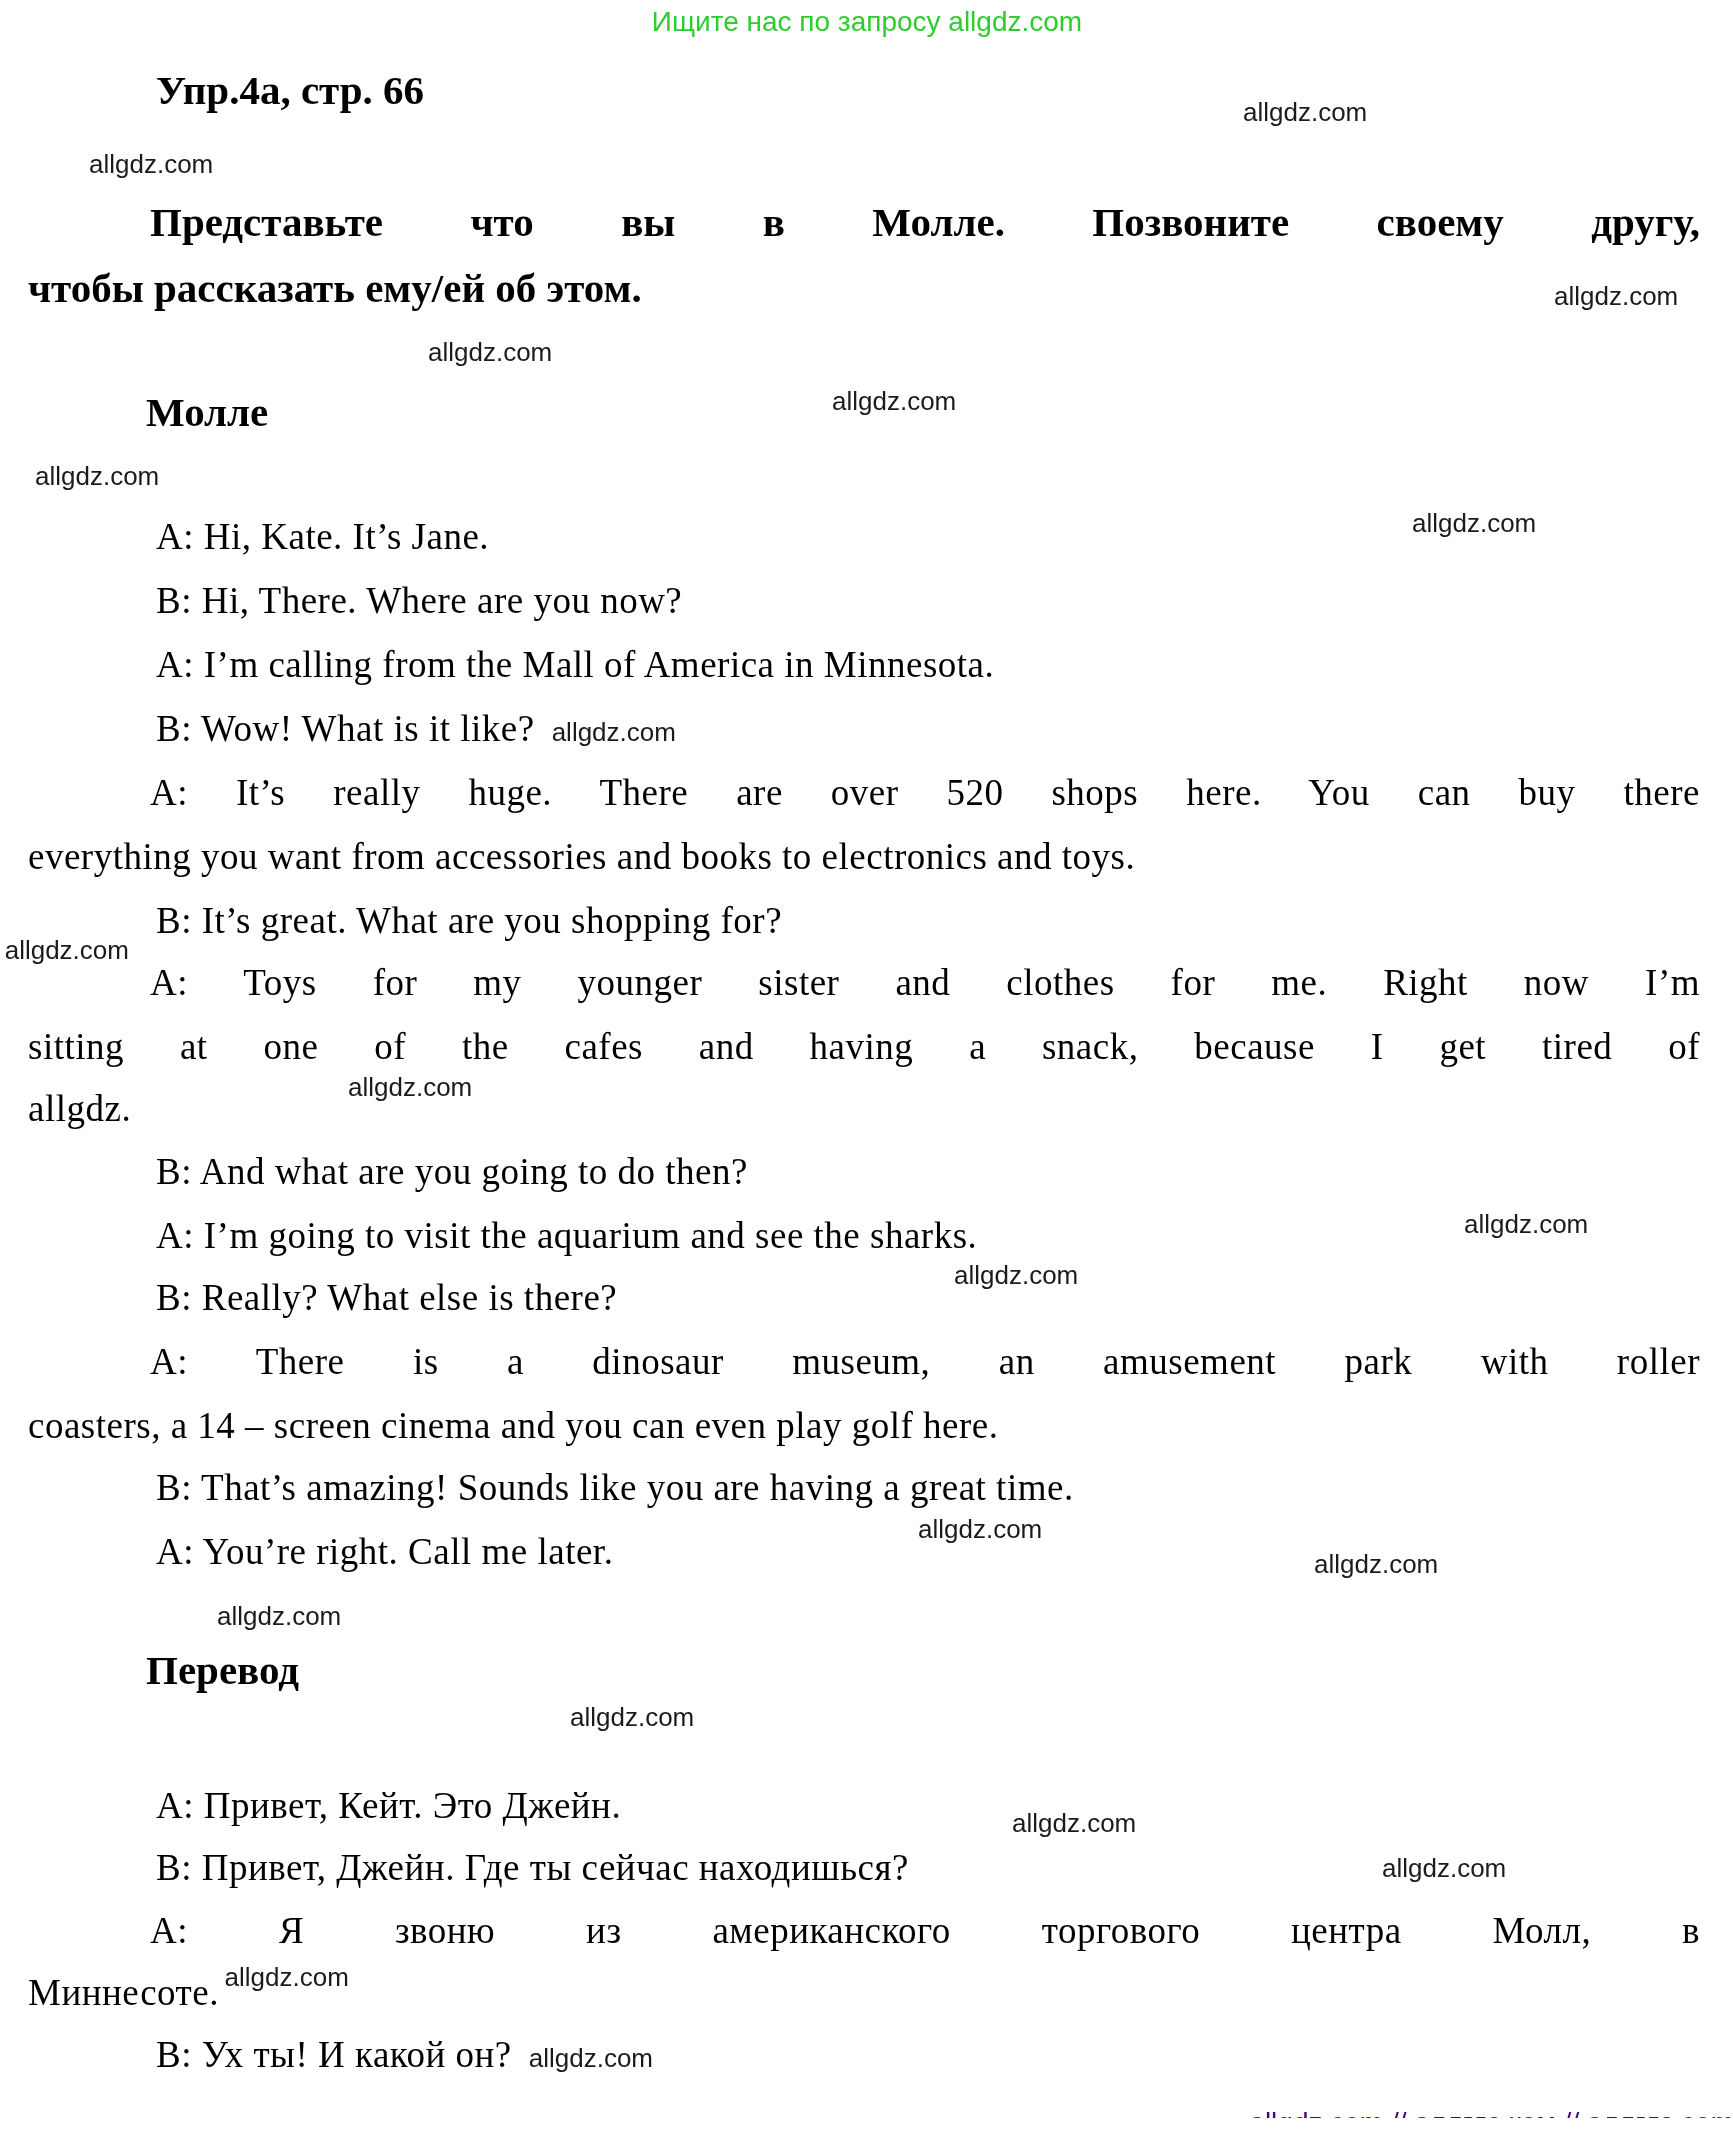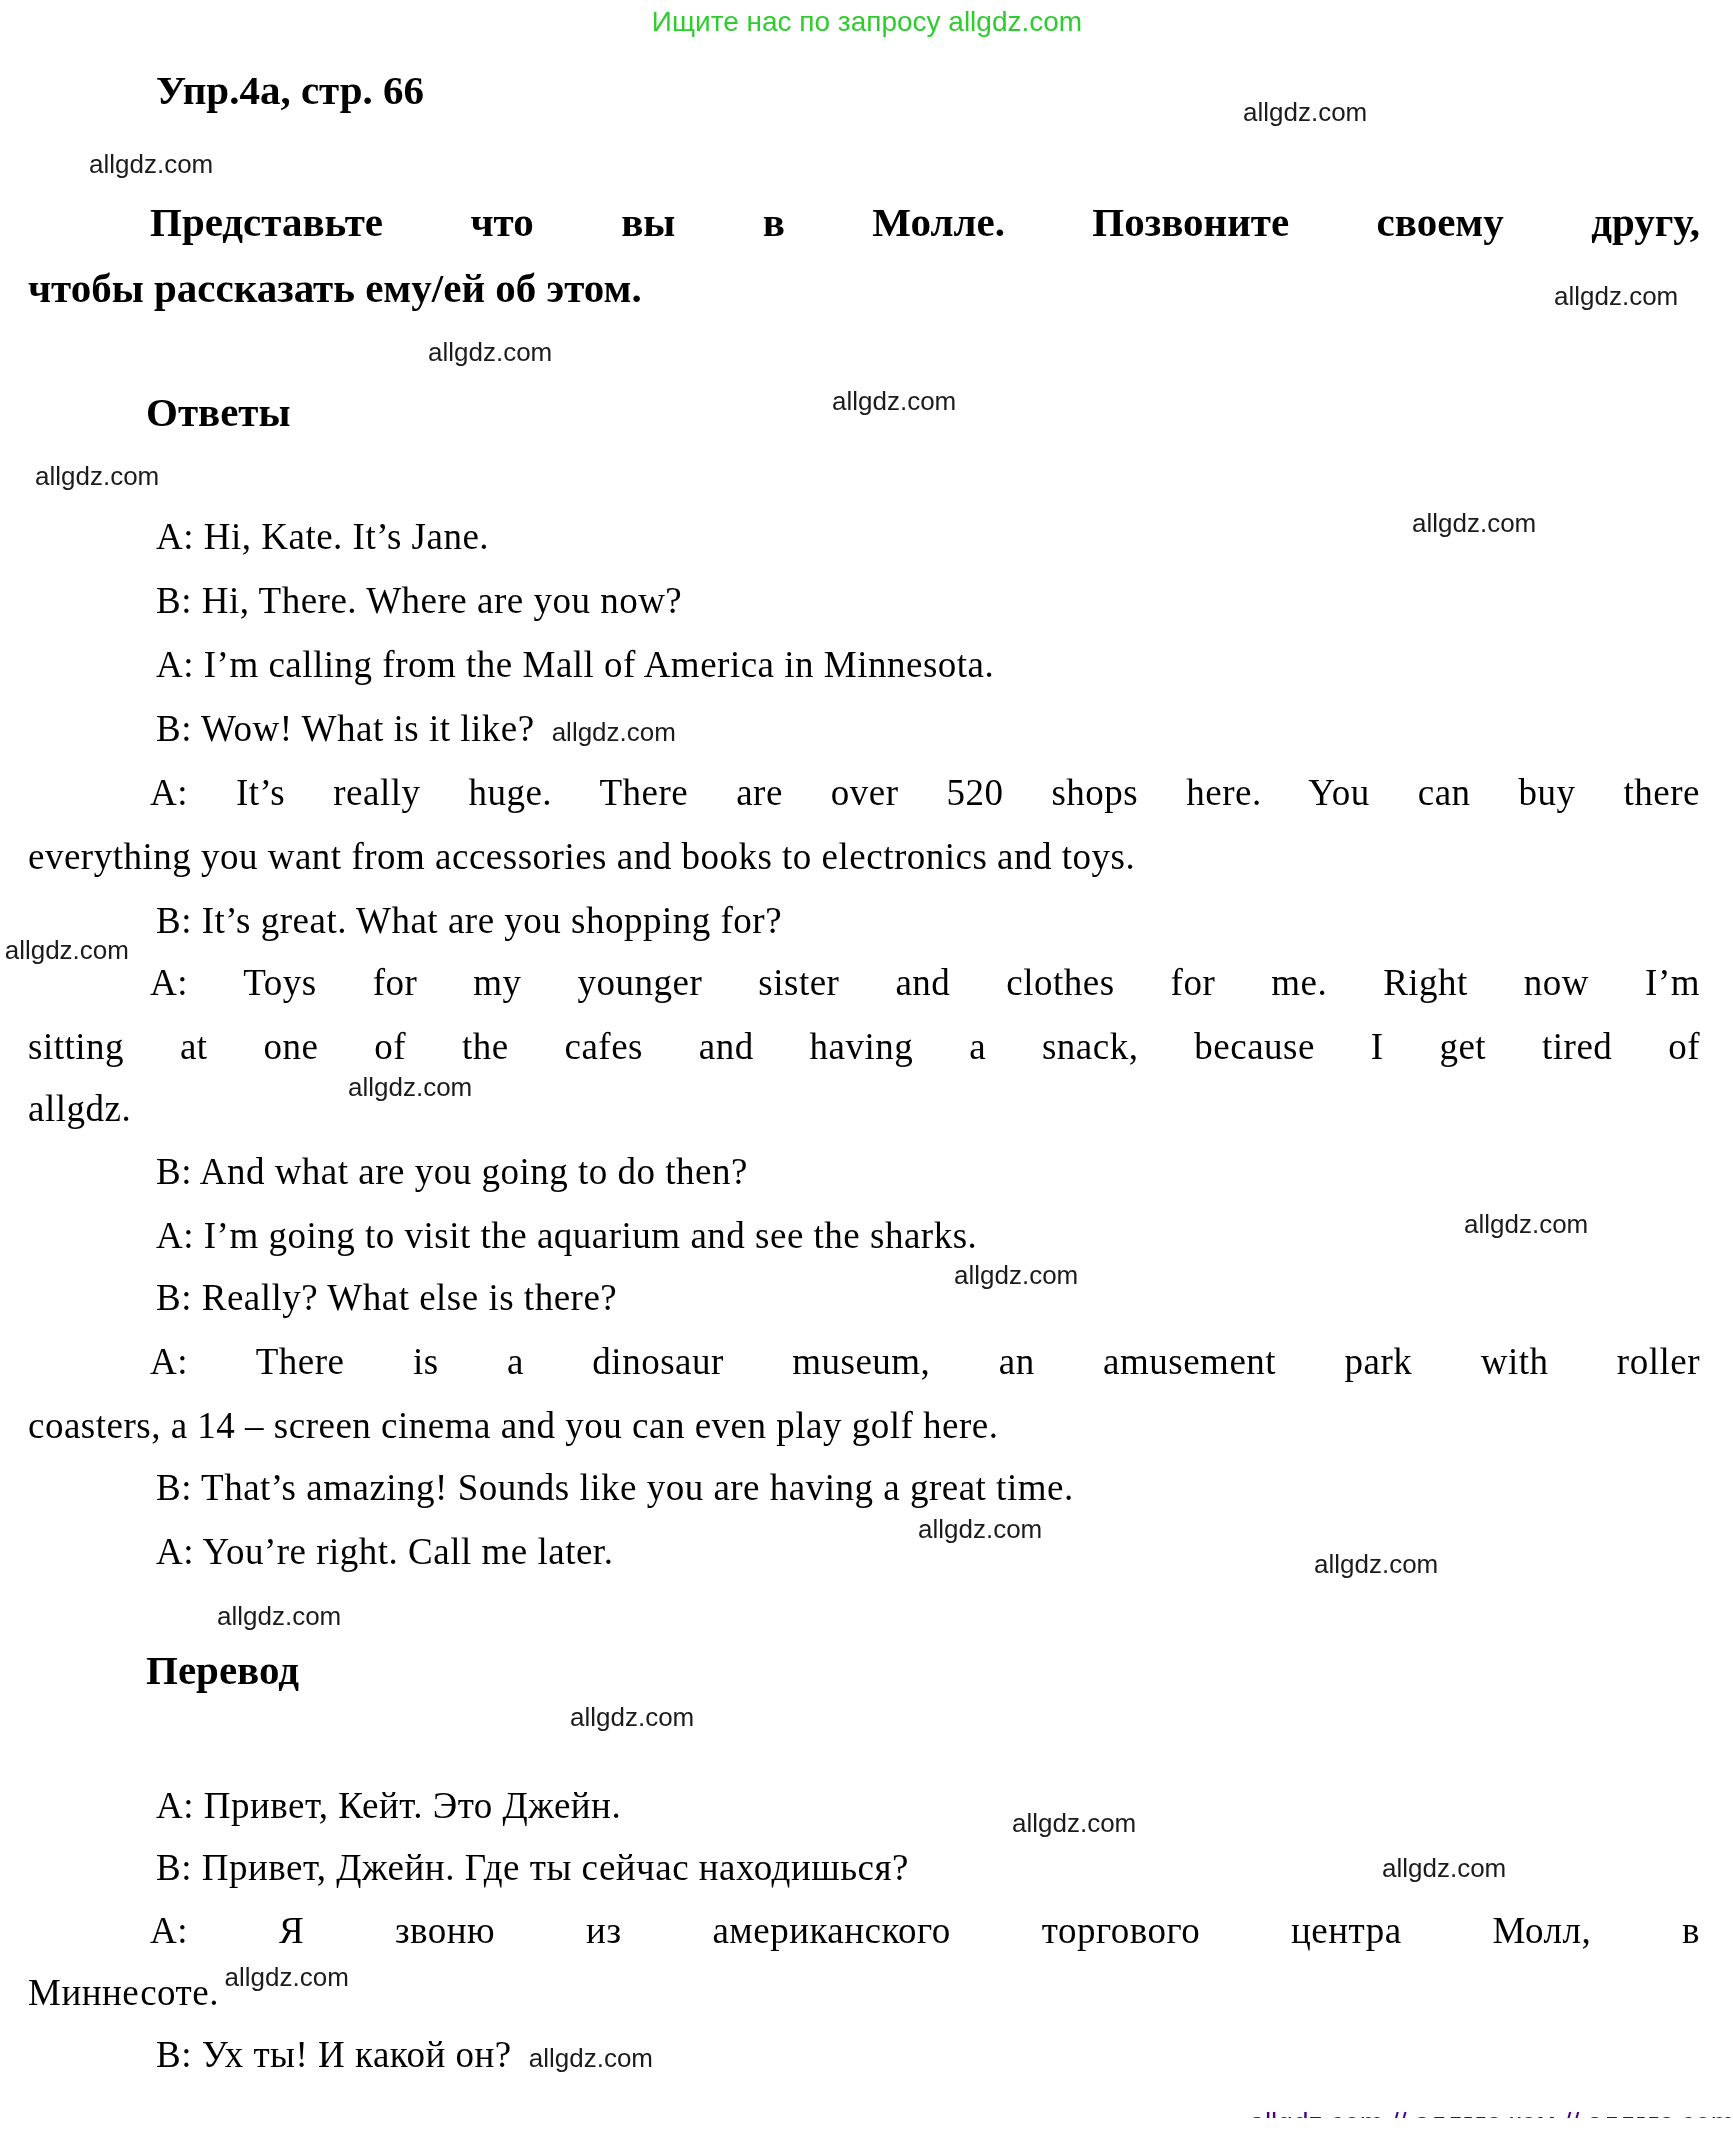--- a/index.html
+++ b/index.html
@@ -85,21 +85,21 @@
   <div class="abs wm" style="left:1243px;top:97px">allgdz.com</div>
   <div class="abs wm" style="left:89px;top:149px">allgdz.com</div>
 
   <div class="abs ln bold just ind" style="top:200px">Представьте что вы в Молле. Позвоните своему другу,</div>
   <div class="abs ln bold" style="left:28px;top:266px">чтобы рассказать ему/ей об этом.</div>
 
   <div class="abs wm" style="left:1554px;top:281px">allgdz.com</div>
   <div class="abs wm" style="left:428px;top:337px">allgdz.com</div>
   <div class="abs wm" style="left:832px;top:386px">allgdz.com</div>
 
-  <div class="abs ln bold" style="left:146px;top:390px">Ответы</div>
+  <div class="abs ln bold" style="left:146px;top:390px">Молле</div>
 
   <div class="abs wm" style="left:35px;top:461px">allgdz.com</div>
   <div class="abs wm" style="left:1412px;top:508px">allgdz.com</div>
 
   <div class="abs ln" style="left:156px;top:516px">A: Hi, Kate. It’s Jane.</div>
   <div class="abs ln" style="left:156px;top:580px">B: Hi, There. Where are you now?</div>
   <div class="abs ln" style="left:156px;top:644px">A: I’m calling from the Mall of America in Minnesota.</div>
 
   <div class="abs ln" style="left:156px;top:708px">
     <span>B: Wow! What is it like?</span><span class="wm-inline">allgdz.com</span>

